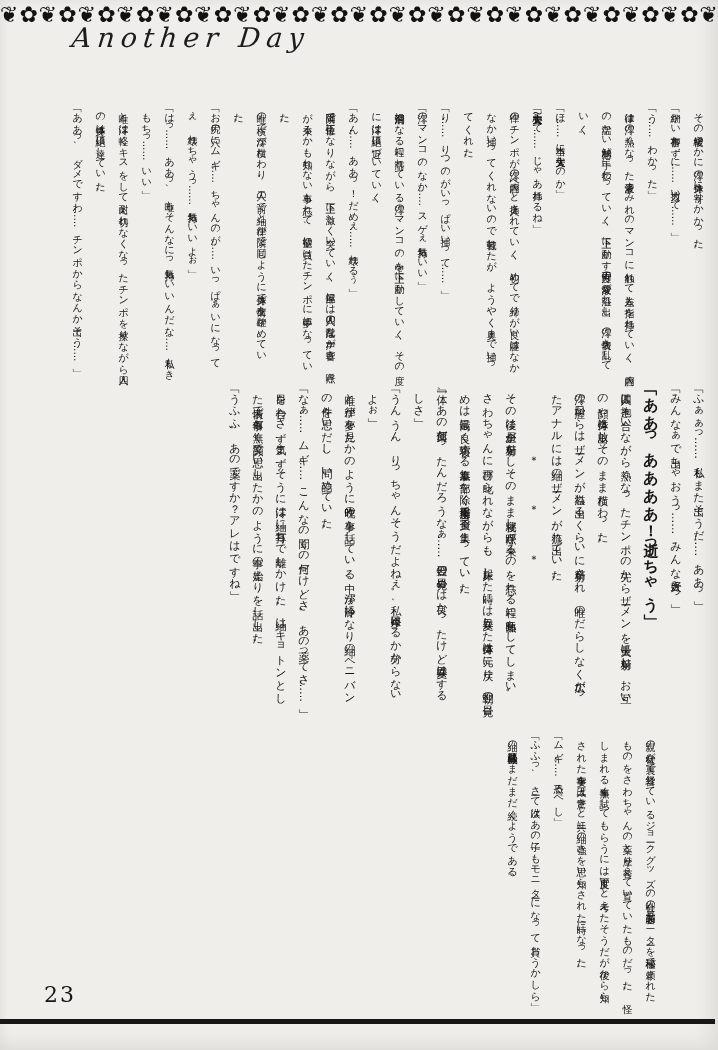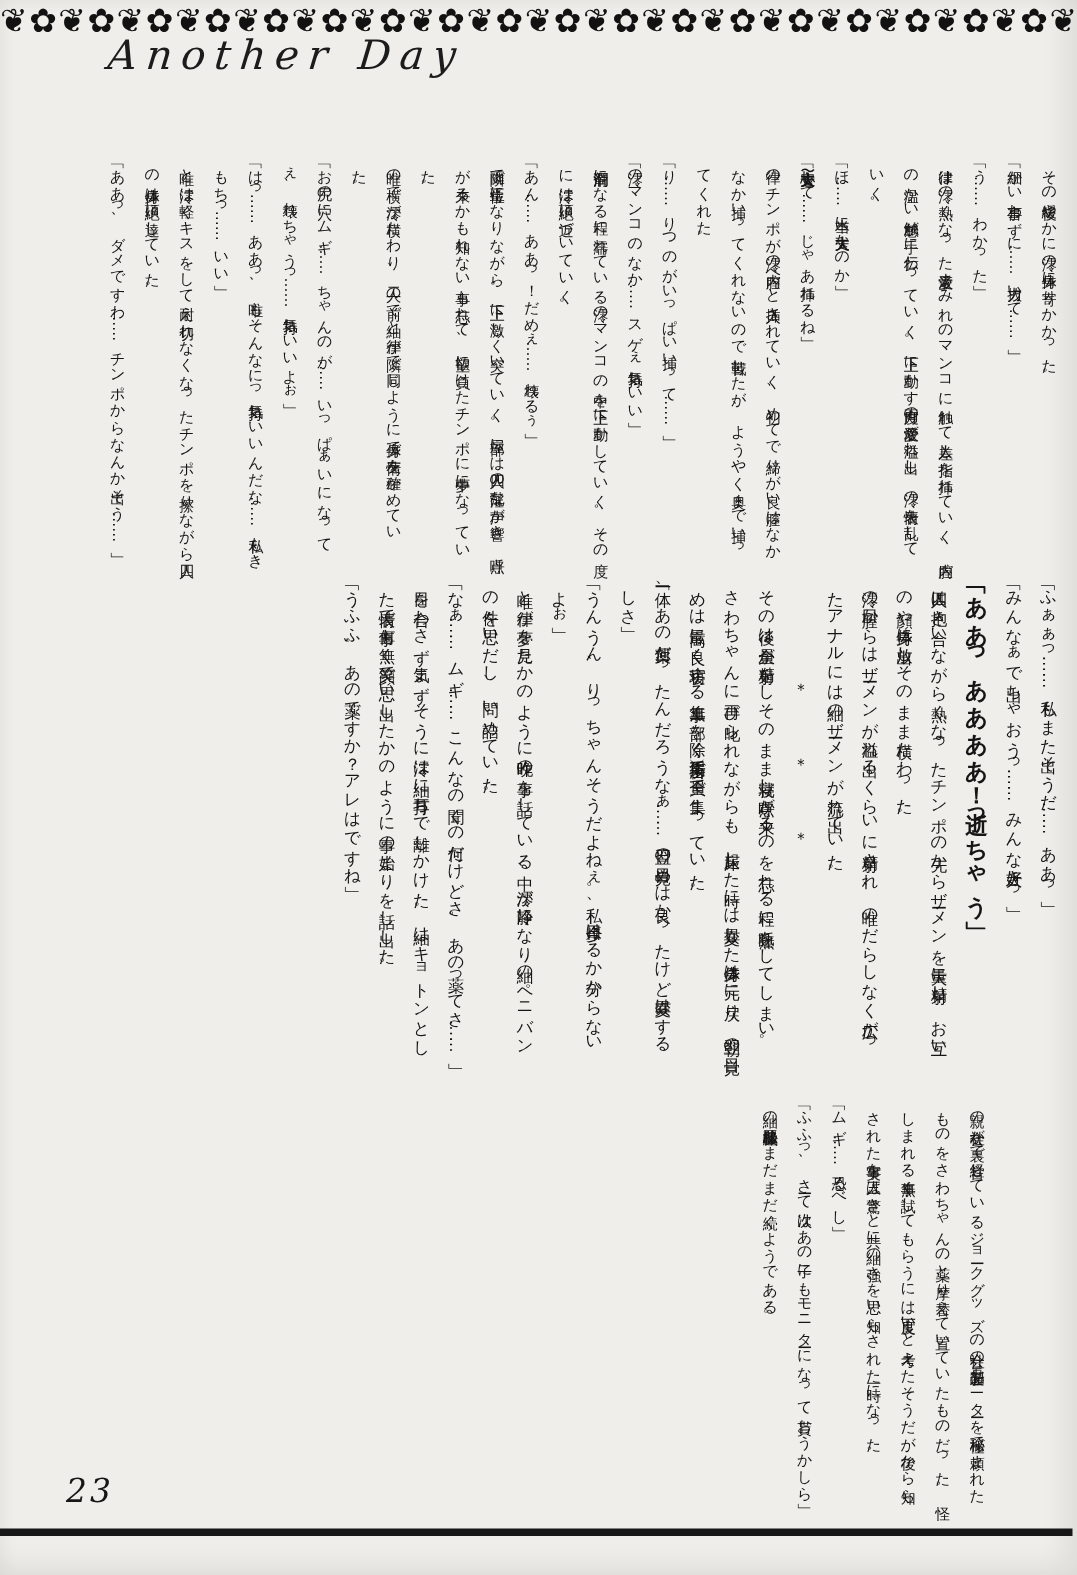--- a/index.html
+++ b/index.html
@@ -48,21 +48,21 @@
   }
   .separator {
     text-indent:62px;
     letter-spacing:1.6em;
     font-size:11px;
   }
   
   .page-number {
     position:absolute; left:44px; top:982px;
     font-family:"DejaVu Serif", serif;
-    font-style:italic; font-size:22px; letter-spacing:2px;
+    font-size:22px; letter-spacing:2px;
     color:#161616;
   }
   .footer-rule {
     position:absolute; left:0; right:3px; top:1019px;
     height:5px; background:#171717;
   }
 </style>
 </head>
 <body>
 

